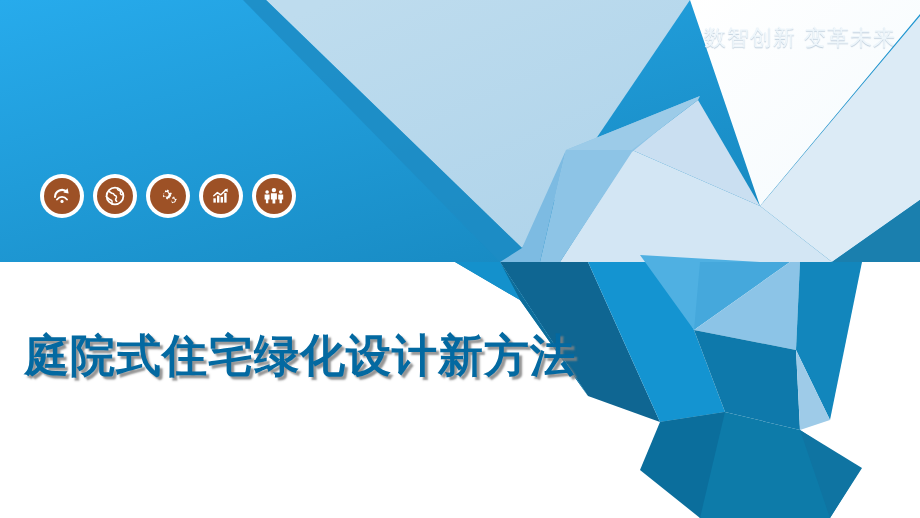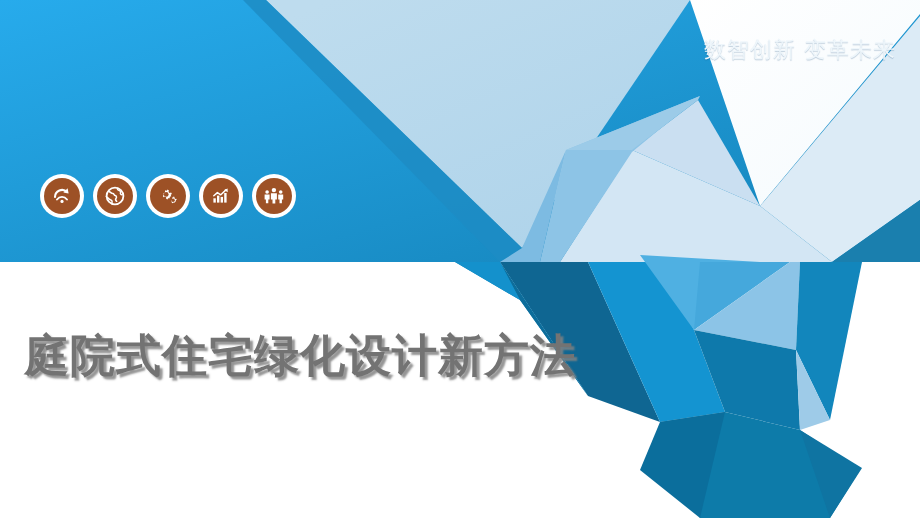--- a/index.html
+++ b/index.html
@@ -26,21 +26,20 @@
     position:absolute;
     right:24px;
     top:27px;
     font-size:22px;
     line-height:1;
     letter-spacing:1px;
     color:#eef6fb;
     white-space:nowrap;
     font-family:"DejaVu Sans","Liberation Sans",sans-serif;
     text-shadow:0 1px 1px rgba(0,60,110,.25);
-    margin-top:12px;
   }
   
   .icon-row{
     position:absolute;
     left:40px;
     top:174px;
     display:flex;
     gap:9px;
     align-items:center;
   }
@@ -66,21 +65,21 @@
   }
   .icon-badge svg{display:block;}
   
   .title{
     position:absolute;
     left:24px;
     top:296px;
     font-size:45px;
     font-weight:bold;
     letter-spacing:1px;
-    color:#737373;
+    color:#0369a1;
     white-space:nowrap;
     font-family:"DejaVu Sans","Liberation Sans",sans-serif;
     text-shadow:3px 3px 2px rgba(130,130,130,.85);
   }
 </style>
 </head>
 <body>
 
 <div class="slide">
 

